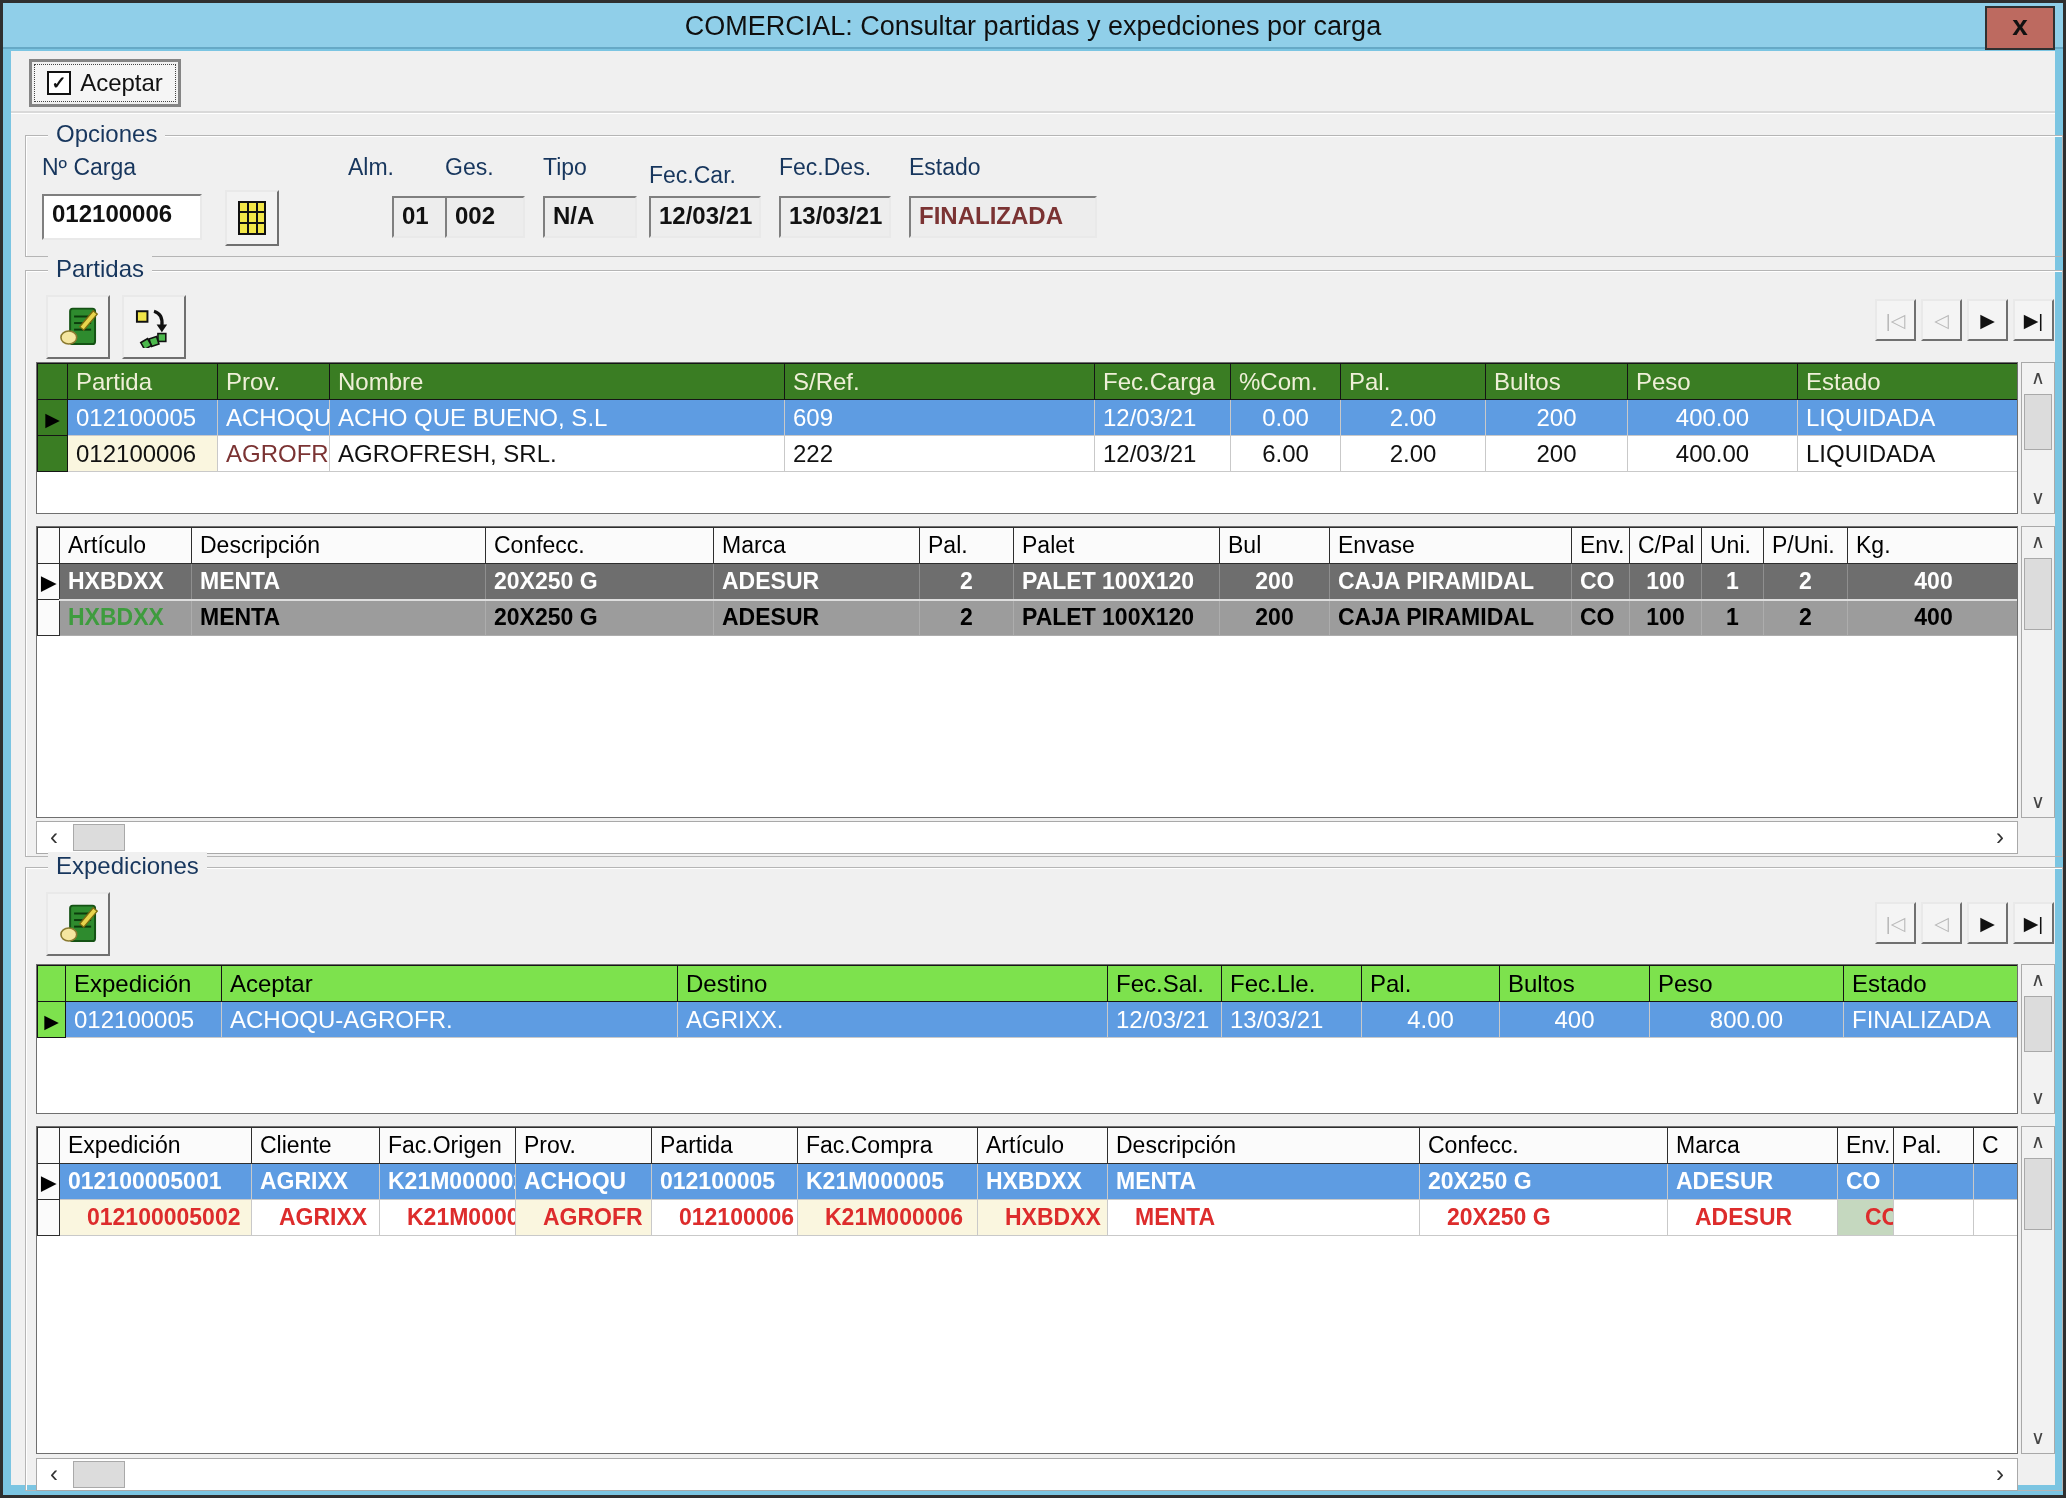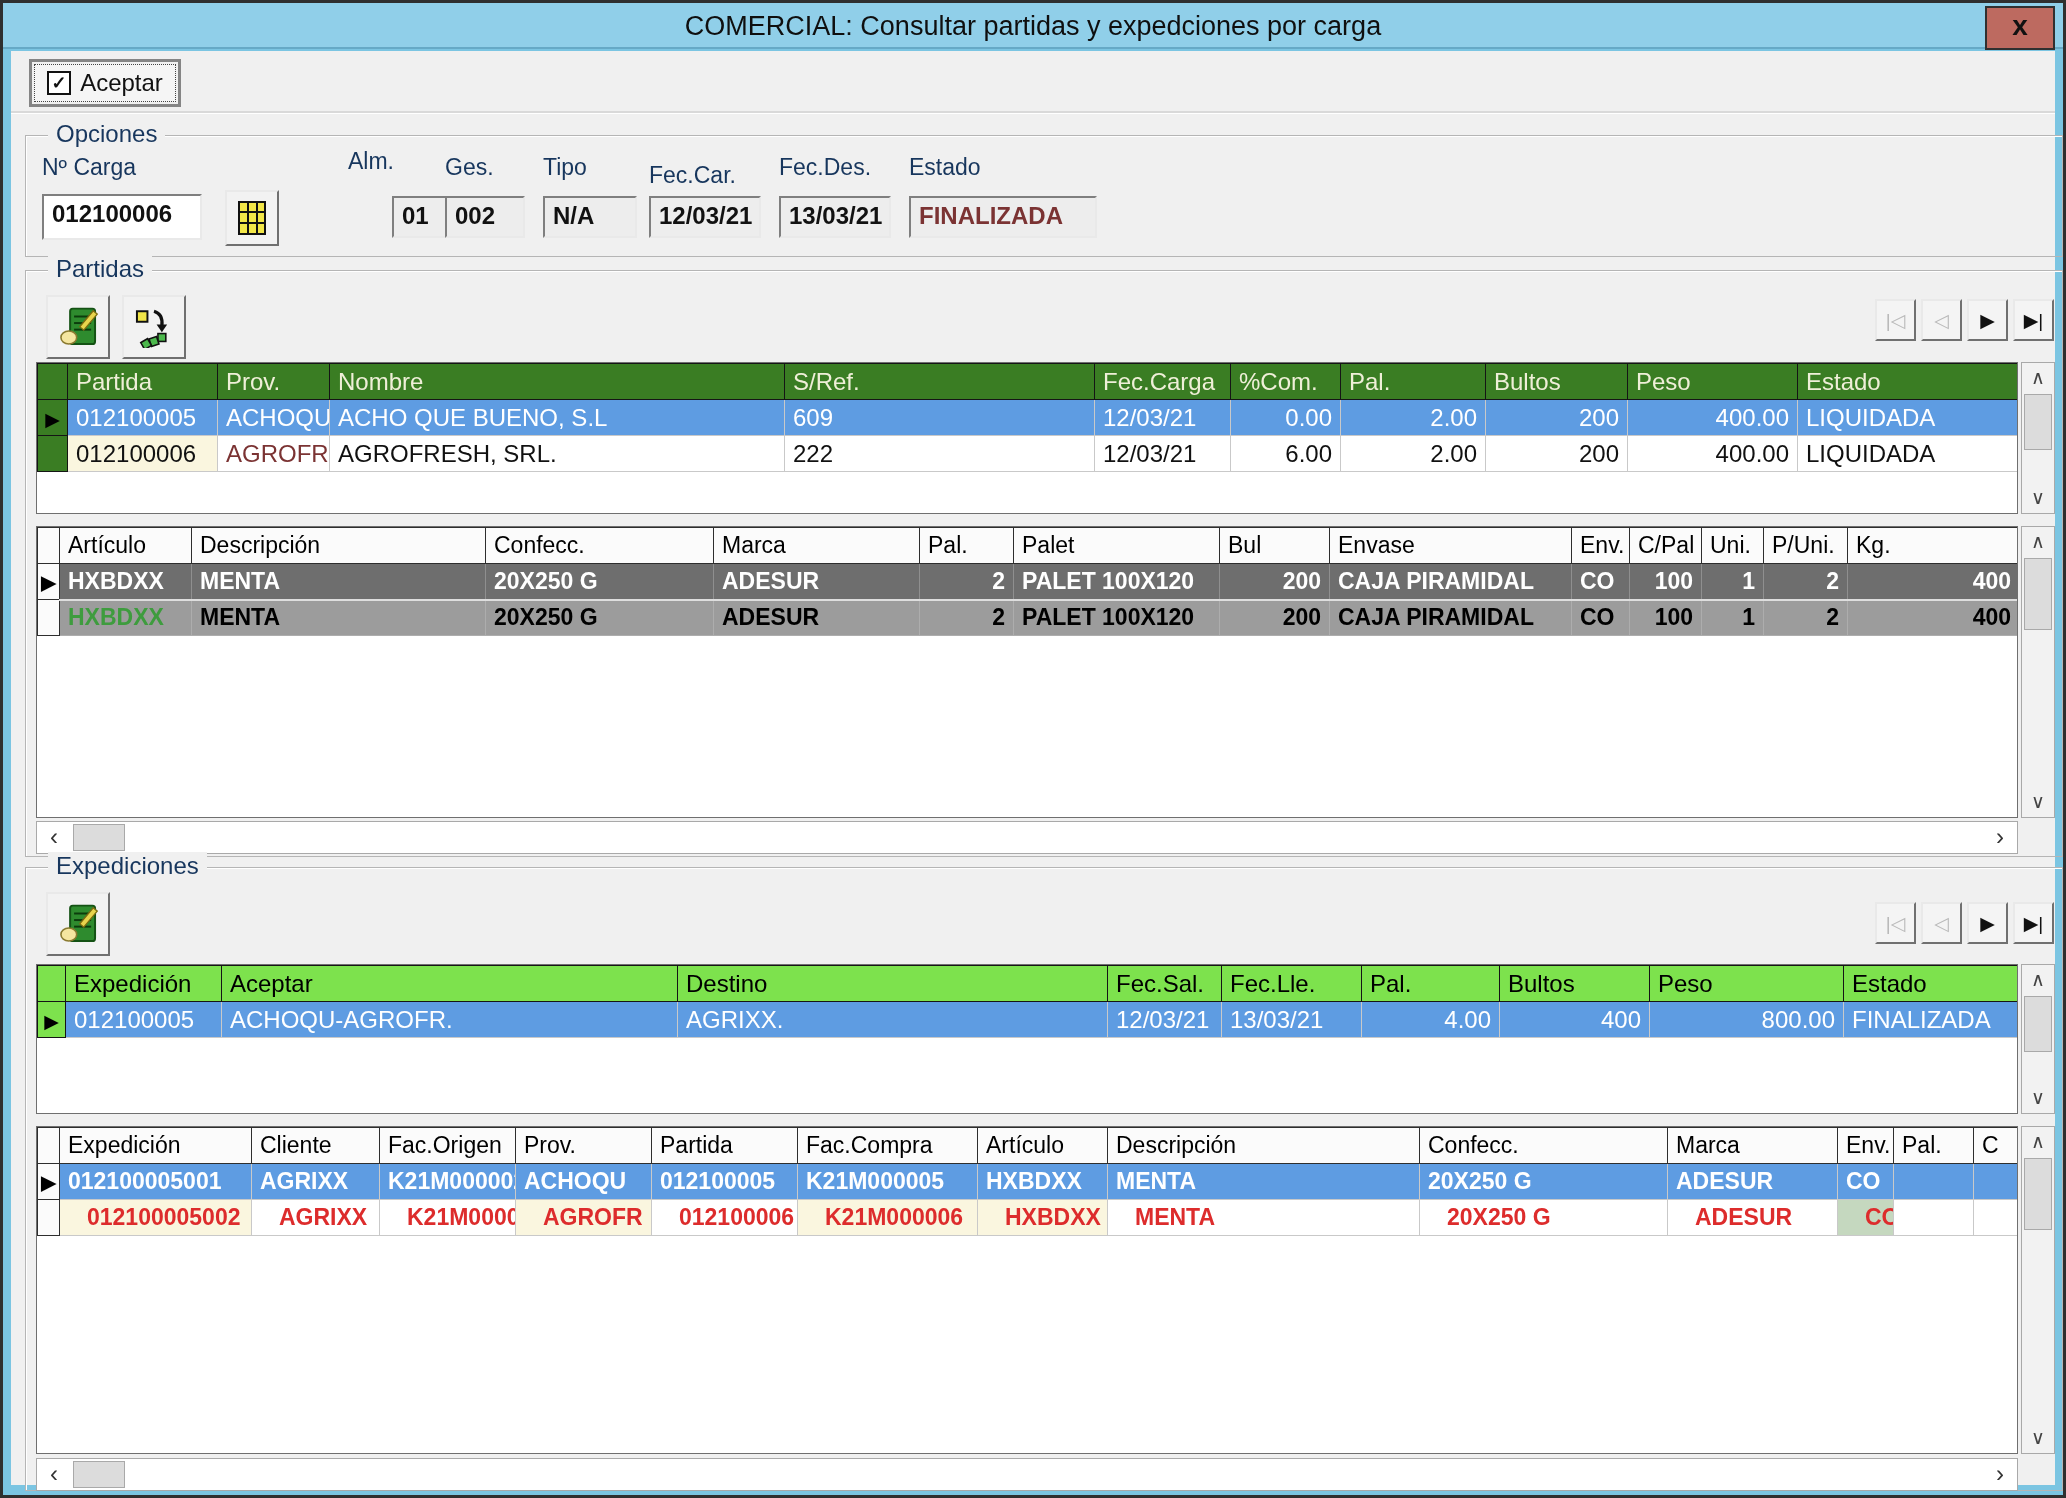--- a/index.html
+++ b/index.html
@@ -35,21 +35,21 @@
 
   
   .nav { position:absolute; right:8px; display:flex; gap:5px; }
   .navbtn { width:41px; height:42px; background:#f4f4f4; border:2px solid; border-color:#e9e9e9 #707070 #707070 #e9e9e9; font-size:19px; color:#111; display:flex; align-items:center; justify-content:center; cursor:default; }
   .navbtn.disabled { color:#b9b9b9; }
 
   
   .grid { position:absolute; background:#ffffff; border:1px solid #6f6f6f; overflow:hidden; }
   table.t { border-collapse:collapse; table-layout:fixed; width:100%; }
   .t th, .t td { overflow:hidden; white-space:nowrap; height:36px; padding:1px 8px; font-size:24px; }
-  .num { text-align:right; }
+  .num { text-align:center; }
   .gut { padding:0 !important; text-align:center; }
   .ptr { color:#000; font-size:19px; }
 
   .t1 th { background:#3a7d23; color:#efefd8; border:1px solid #151515; font-weight:normal; text-align:left; }
   .t1 td { border:1px solid #c9c9c9; background:#fff; color:#111; }
   .t1 td.gut { background:#3a7d23; border:1px solid #151515; }
   .t1 tr.sel td { background:#5e9ce2; color:#fff; }
   .t1 tr.sel td.gut { background:#3a7d23; }
   .cream { background:#faf6df !important; }
   .dkred { color:#7b3333 !important; }
@@ -112,21 +112,21 @@
       <div class="pushbtn gridbtn">
         <svg width="28" height="34" viewBox="0 0 28 34">
           <rect x="1" y="1" width="26" height="32" fill="#f2e648" stroke="#111" stroke-width="2"></rect>
           <line x1="10" y1="1" x2="10" y2="33" stroke="#111" stroke-width="2"></line>
           <line x1="19" y1="1" x2="19" y2="33" stroke="#111" stroke-width="2"></line>
           <line x1="1" y1="11" x2="27" y2="11" stroke="#111" stroke-width="2"></line>
           <line x1="1" y1="22" x2="27" y2="22" stroke="#111" stroke-width="2"></line>
         </svg>
       </div>
 
-      <span class="fld-label" style="left:322px; top:12px;">Alm.</span>
+      <span class="fld-label" style="left:322px; top:18px;">Alm.</span>
       <div class="fld" style="left:322px; top:60px; width:80px; height:42px;margin-left:44px;">01</div>
 
       <span class="fld-label" style="left:419px; top:18px;">Ges.</span>
       <div class="fld" style="left:419px; top:60px; width:80px; height:42px;">002</div>
 
       <span class="fld-label" style="left:517px; top:18px;">Tipo</span>
       <div class="fld" style="left:517px; top:60px; width:94px; height:42px;">N/A</div>
 
       <span class="fld-label" style="left:623px; top:26px;">Fec.Car.</span>
       <div class="fld" style="left:623px; top:60px; width:112px; height:42px;">12/03/21</div>

